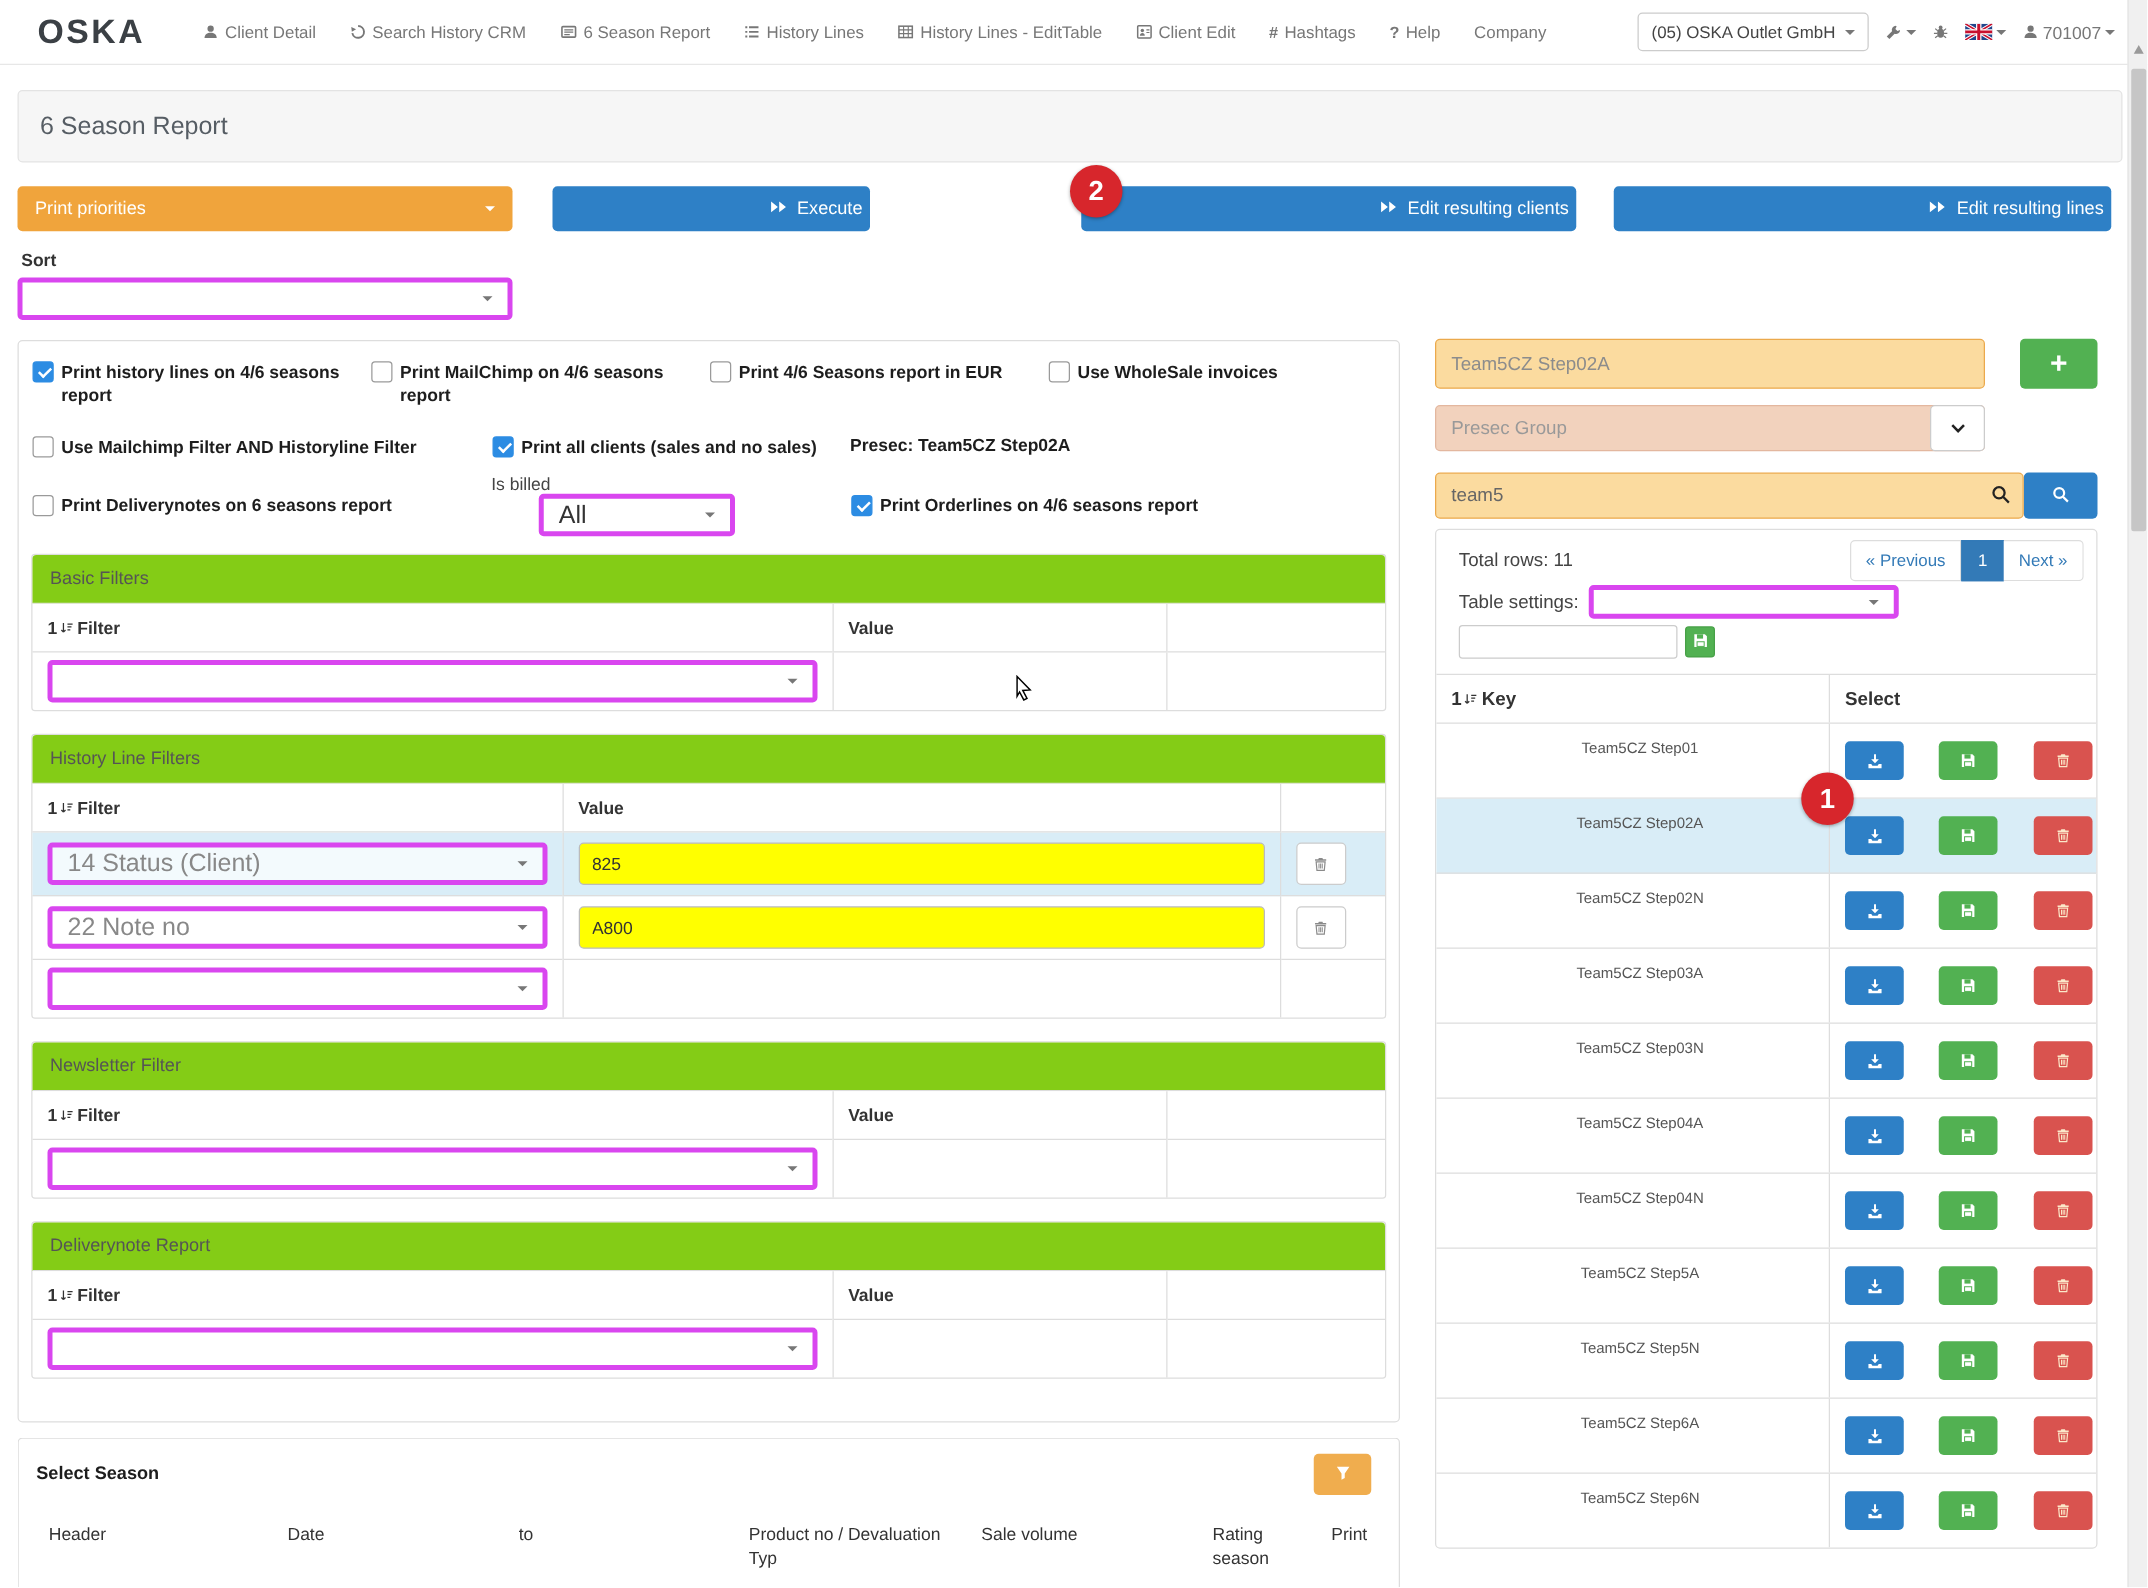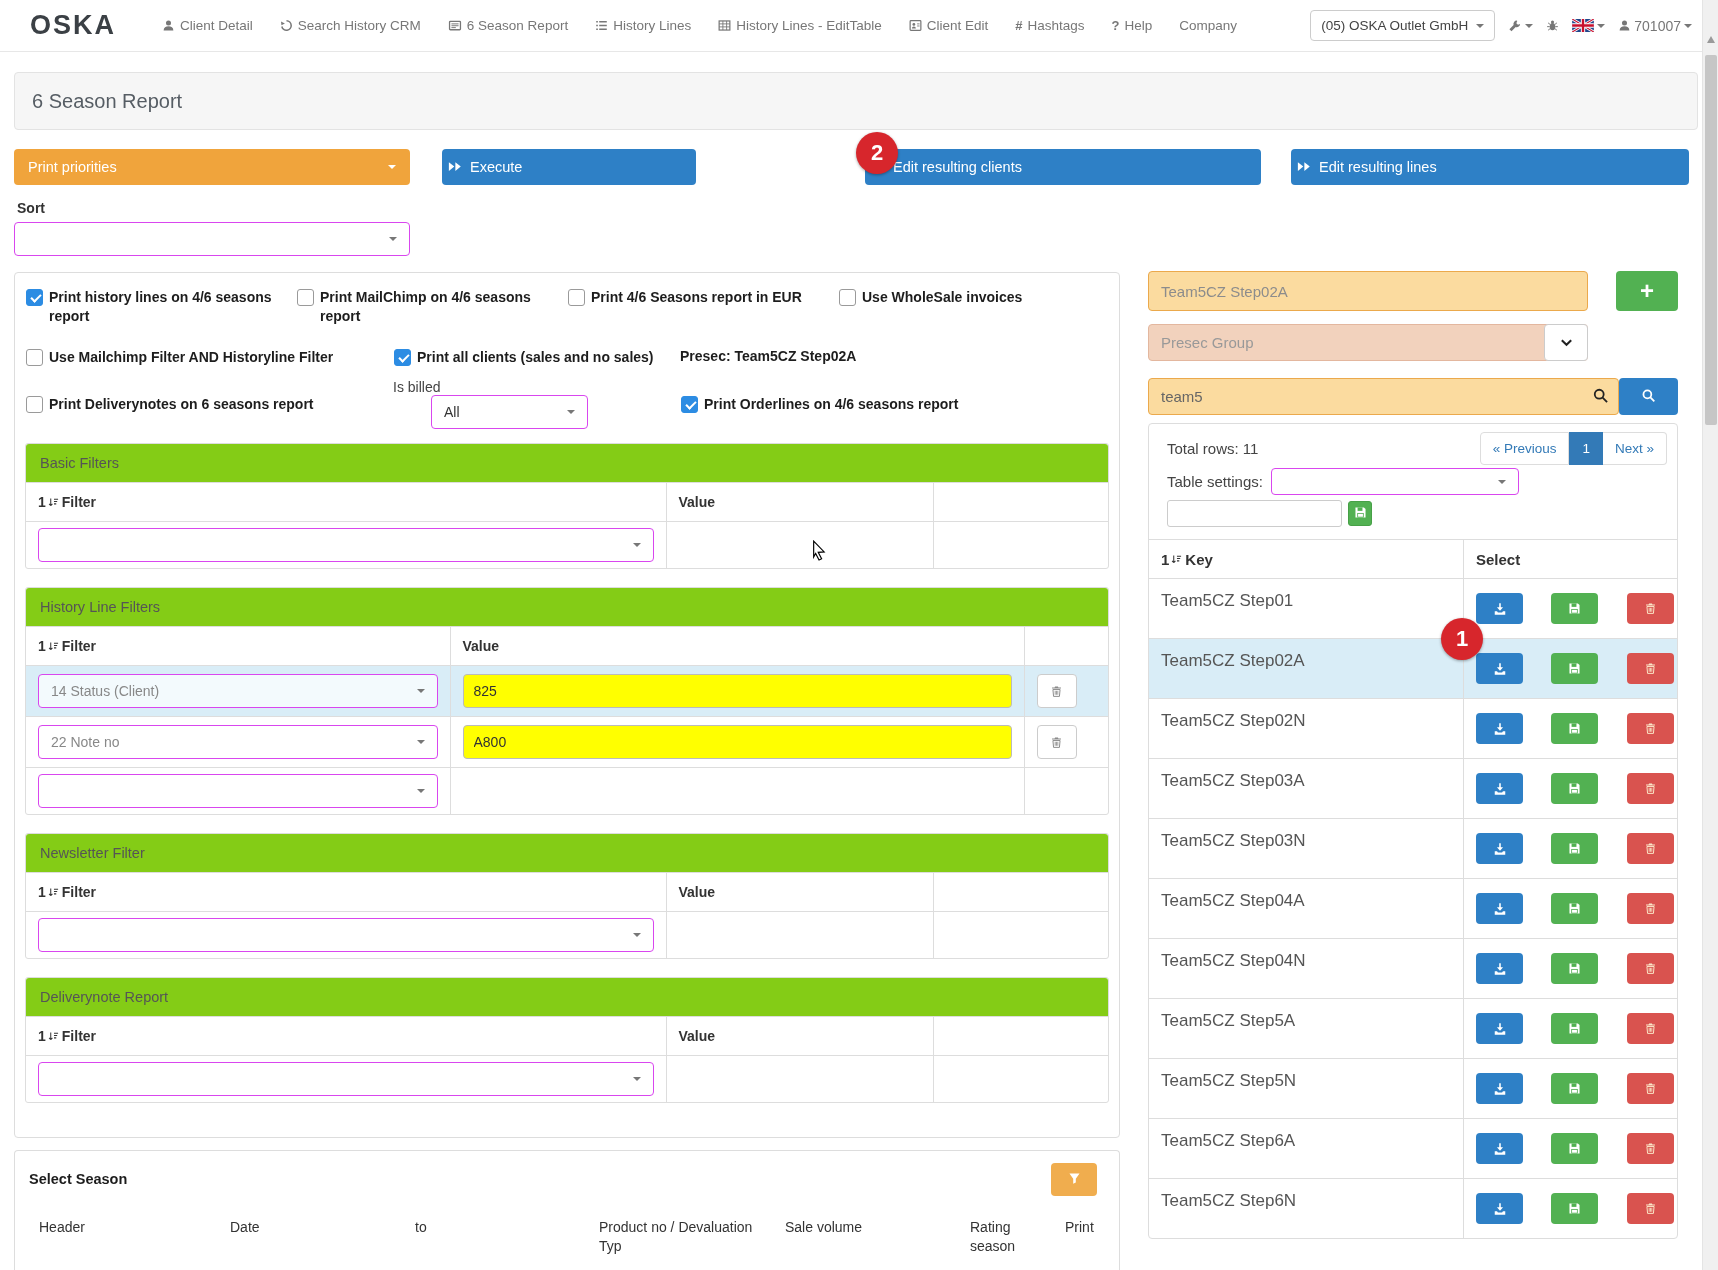--- a/index.html
+++ b/index.html
@@ -22,34 +22,34 @@
   .caret.w{border-top-color:#fff;}
   .navtool{display:flex;align-items:center;gap:3px;color:#777;cursor:pointer;}
 
   
   .titlepanel{position:absolute;left:14px;top:72px;width:1684px;height:58px;background:#f6f6f6;
        border:1px solid #e3e3e3;border-radius:4px;box-sizing:border-box;display:flex;align-items:center;}
   .titlepanel span{margin-left:17px;font-size:20px;color:#565d64;}
 
   
   .tbtn{position:absolute;top:149px;height:36px;border:none;border-radius:4px;color:#fff;
-       font-size:14.5px;display:flex;align-items:center;justify-content:flex-start;gap:8px;cursor:pointer;
+       font-size:14.5px;display:flex;align-items:center;justify-content:flex-end;gap:8px;cursor:pointer;
        font-family:inherit;}
   .tbtn.orange{left:14px;width:396px;background:#f0a43c;justify-content:flex-start;padding:0 14px;box-sizing:border-box;}
   .tbtn.orange .caret{margin-left:auto;}
   .tbtn.blue1{left:442px;width:254px;background:#2e80c6;}
   .tbtn.blue2{left:865px;width:396px;background:#2e80c6;}
   .tbtn.blue3{left:1291px;width:398px;background:#2e80c6;}
 
   
   .sortlbl{position:absolute;left:17px;top:200px;font-weight:bold;color:#333;}
   .sortsel{position:absolute;left:14px;top:222px;width:396px;}
 
-  .sel{height:34px;border:1px solid #d946ef;border-radius:4px;background:#fff;display:flex;
-       align-items:center;padding:0 12px;box-sizing:border-box;color:#888;font-size:14px;cursor:pointer;position:relative;}
+  .sel{height:34px;border:4px solid #d946ef;border-radius:4px;background:#fff;display:flex;
+       align-items:center;padding:0 12px;box-sizing:border-box;color:#888;font-size:20px;cursor:pointer;position:relative;}
   .sel .caret{margin-left:auto;}
 
   
   .lpanel{position:absolute;left:14px;top:272px;width:1106px;height:866px;border:1px solid #ddd;
        border-radius:4px;box-sizing:border-box;background:#fff;padding:15px 10px 0 10px;overflow:hidden;}
 
   .cbrow1{display:grid;grid-template-columns:271px 271px 271px 271px;margin:0 0 22px 0;}
   .cbrow2{display:grid;grid-template-columns:368px 287px 1fr;margin-bottom:12px;}
   .cbrow3{display:grid;grid-template-columns:368px 287px 1fr;margin-bottom:14px;align-items:center;}
   .cbitem{display:flex;align-items:flex-start;gap:6px;padding-left:1px;}
@@ -134,22 +134,22 @@
        display:flex;align-items:center;justify-content:center;cursor:pointer;padding:0;}
 
   .ktable{border-top:1px solid #ddd;margin-top:6px;}
   .khead{display:flex;border-bottom:1px solid #ddd;height:38px;align-items:center;font-weight:bold;color:#333;font-size:15px;}
   .khead .kc1{width:315px;box-sizing:border-box;padding-left:12px;border-right:1px solid #ddd;height:100%;
        display:flex;align-items:center;}
   .khead .kc2{padding-left:12px;}
   .krow{display:flex;border-bottom:1px solid #ddd;height:59px;}
   .krow:last-child{border-bottom:none;}
   .krow.on{background:#d9edf7;}
-  .kname{width:315px;box-sizing:border-box;border-right:1px solid #ddd;color:#555;font-size:17px;
-       padding:12px 0 0 12px;}
+  .kname{width:315px;box-sizing:border-box;border-right:1px solid #ddd;color:#555;font-size:12px;
+       padding:12px 0 0 12px;text-align:center;}
   .kbtns{display:flex;align-items:center;gap:0;padding-left:12px;}
   .abtn{width:47px;height:31px;border:none;border-radius:4px;display:flex;align-items:center;
        justify-content:center;color:#fff;cursor:pointer;}
   .abtn.blue{background:#2e80c6;}
   .abtn.green{background:#52b152;margin-left:28px;}
   .abtn.red{background:#d9534f;margin-left:29px;}
 
   
   .anncircle{position:absolute;width:42px;height:42px;border-radius:50%;background:#d7262c;color:#fff;
        font-weight:bold;font-size:22px;display:flex;align-items:center;justify-content:center;z-index:30;

